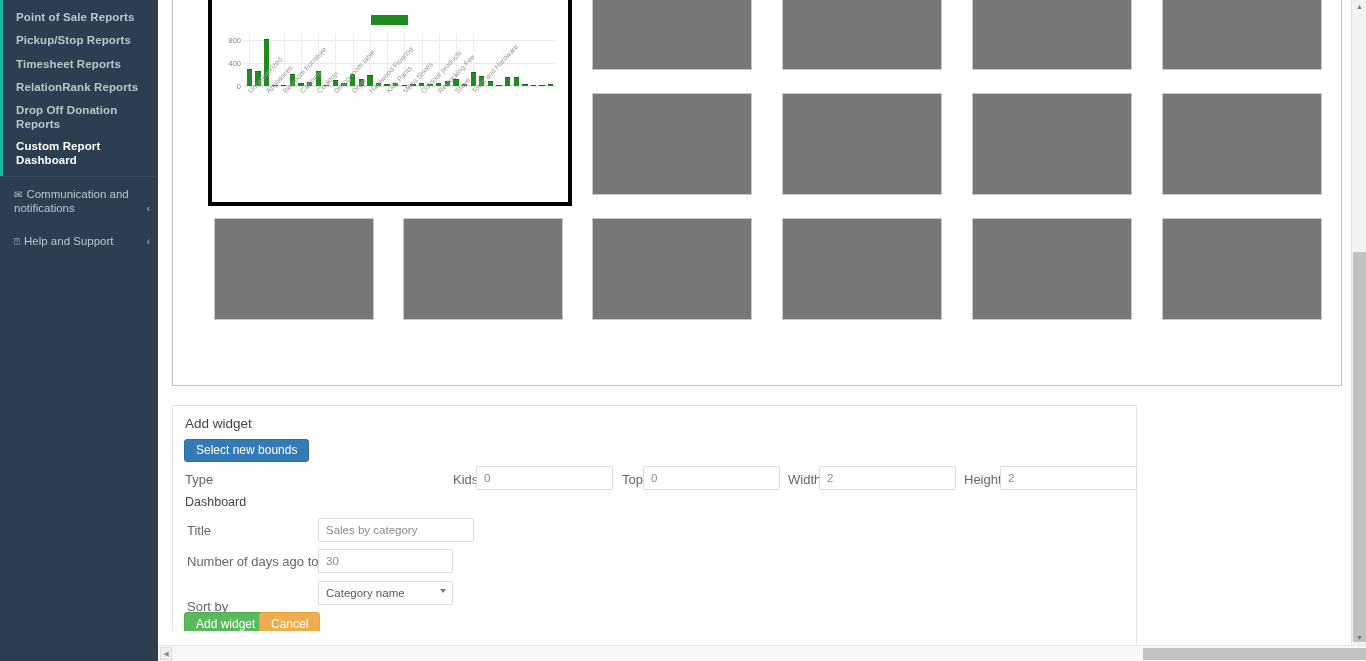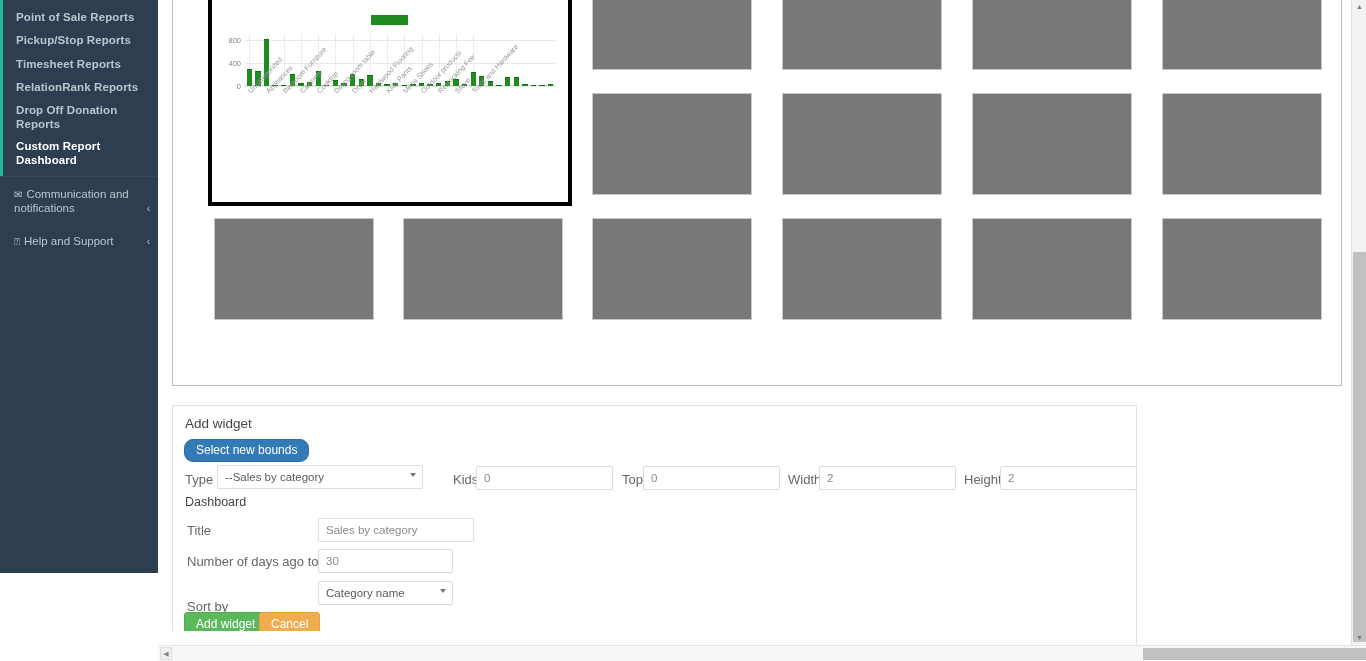--- a/index.html
+++ b/index.html
@@ -11,21 +11,21 @@
     font-family: "Liberation Sans", sans-serif;
     font-size: 13px;
     color: #333;
   }
 
   #root { position: relative; width: 1366px; height: 661px; }
 
   
   #sidebar {
     position: absolute; left: 0; top: 0;
-    width: 158px; height: 573px;
+    width: 158px; height: 661px;
     background: #2c3e50;
     overflow: hidden;
   }
   .side-accent {
     position: absolute; left: 0; top: 0;
     width: 3px; height: 176px;
     background: #1abc9c;
   }
   .side-link {
     position: absolute;
@@ -152,21 +152,21 @@
   }
   .aw-title {
     position: absolute; left: 12px; top: 10px;
     font-size: 13.5px; color: #444;
   }
   .btn-bounds {
     position: absolute; left: 11px; top: 33px;
     height: 23px; padding: 0 11px;
     background: #337ab7;
     border: 1px solid #2e6da4;
-    border-radius: 9px;
+    border-radius: 3px;
     color: #fff; font-size: 12px;
     line-height: 21px;
     cursor: pointer;
   }
 
   .fld-label {
     position: absolute;
     font-size: 13px;
     color: #666;
   }
@@ -391,26 +391,20 @@
       <div class="widget-ph" style="left:799px; top:257px; width:160px; height:102px;"></div>
       <div class="widget-ph" style="left:989px; top:257px; width:160px; height:102px;"></div>
     </div>
 
     <div id="addwidget">
       <div class="aw-title">Add widget</div>
 
       <button class="btn-bounds">Select new bounds</button>
 
       <div class="fld-label" style="left:12px; top:66px;">Type</div>
-      <div class="selwrap" style="left:44px; top:59px; width:206px;">
-        <select class="inp" style="position:relative; left:0; top:0; width:206px;">
-          <option>--Sales by category</option>
-        </select>
-        <span class="caret"></span>
-      </div>
 
       <div class="fld-label" style="left:280px; top:66px;">Kids</div>
       <input class="inp" style="left: 303px; top: 60px; width: 137px;" value="0">
 
       <div class="fld-label" style="left:449px; top:66px;">Top</div>
       <input class="inp" style="left: 470px; top: 60px; width: 137px;" value="0">
 
       <div class="fld-label" style="left:615px; top:66px;">Width</div>
       <input class="inp" style="left: 646px; top: 60px; width: 137px;" value="2">
 

